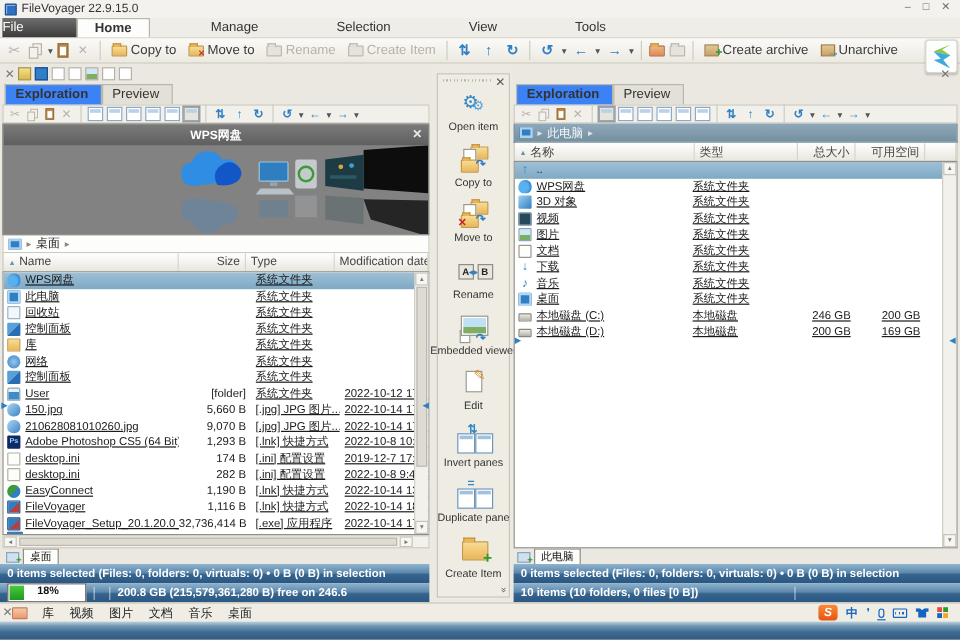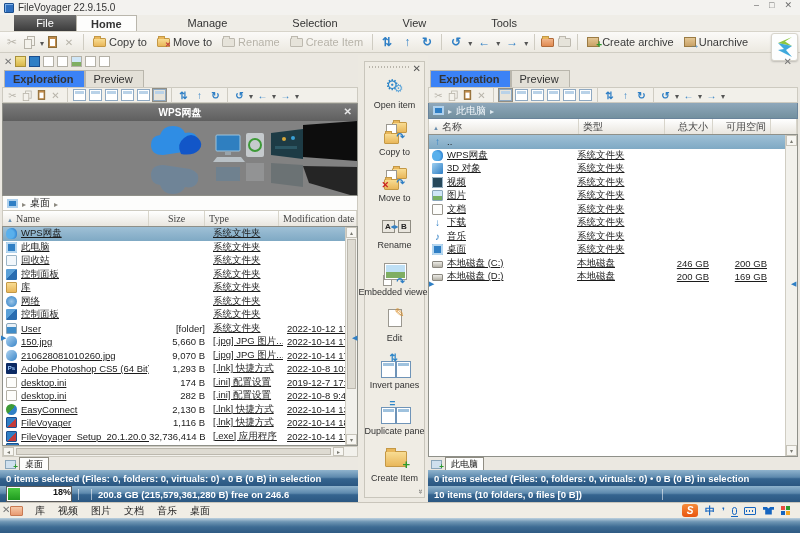--- a/index.html
+++ b/index.html
@@ -12,21 +12,21 @@
             display:flex;align-items:center;gap:4px;padding-left:4px;font-size:10px;color:#333;}
   .appicon{width:10px;height:10px;background:#2f6fbe;border:1px solid #1b4e8e;border-radius:1px;flex:none;
            box-shadow:inset 1px 1px 0 #7fb0e8;}
   .winctl{position:absolute;right:2px;top:0;display:flex;gap:10px;padding-right:6px;color:#6d6d6d;font-size:9px;}
   .winctl span{cursor:default;}
   .gi-min::before{content:"–";} .gi-max::before{content:"□";} .gi-close::before{content:"✕";}
 
   
   .tabsrow{position:absolute;left:0;top:15px;width:800px;height:17px;background:#efede7;
            border-bottom:1px solid #d7d4ca;display:flex;align-items:stretch;font-size:11px;}
-  .file-tab{width:62px;background:linear-gradient(#6e6e6e,#3c3c3c);color:#fff;text-align:center;line-height:17px;margin-left:14px;}
+  .file-tab{width:62px;background:linear-gradient(#6e6e6e,#3c3c3c);color:#fff;text-align:left;line-height:17px;margin-left:2px;}
   .rtab{padding:0 14px;line-height:17px;color:#333;}
   .rtab.active{background:#fdfdfc;border:1px solid #b9b6ac;border-bottom:none;font-weight:bold;}
   .tabs-right{margin-left:auto;display:flex;align-items:center;gap:5px;padding-right:8px;font-size:10px;color:#333;}
   .gi-caret::before{content:"▾";color:#555;font-size:8px;}
   .help-badge{width:11px;height:11px;border-radius:50%;background:#2f7fc5;color:#fff;font-size:8px;font-weight:bold;
               text-align:center;line-height:11px;}
   .gi-upc::before{content:"▴";color:#4a7dbb;font-size:8px;}
 
   
   .toolbar{position:absolute;left:0;top:32px;width:800px;height:21px;background:linear-gradient(#fbfaf8,#ece9e1);
@@ -73,21 +73,21 @@
   .vm.pressed{outline:1px solid #90皮;outline:1px solid #918e84;background:#e7e4db;}
   .crumb{height:15px;background:#fdfdfc;border:1px solid #cdcac0;border-top:none;display:flex;align-items:center;gap:4px;
          padding-left:4px;font-size:10px;color:#222;}
   .crumb-ico{width:11px;height:9px;background:#2f7fc5;box-shadow:inset 0 0 0 2px #aed0ec;flex:none;}
   .gi-csep::before{content:"▸";color:#8a877d;font-size:8px;}
   .crumb.bluecr{background:linear-gradient(#8fa8bb,#73909f);color:#f4f8fb;border-color:#69839a;}
   .crumb.bluecr .gi-csep::before{color:#dde7ee;}
 
   .hdrs{height:15px;background:linear-gradient(#ffffff,#e9e6df);border-left:1px solid #cdcac0;border-right:1px solid #cdcac0;
         display:flex;align-items:center;font-size:10px;color:#444;}
-  .hcell{border-right:1px solid #d8d5cb;height:100%;display:flex;align-items:center;padding:0 4px;white-space:nowrap;overflow:hidden;font-family:Liberation Serif, serif;}
+  .hcell{border-right:1px solid #d8d5cb;height:100%;display:flex;align-items:center;padding:0 4px;white-space:nowrap;overflow:hidden;}
   .gi-sort::before{content:"▲";font-size:6px;color:#6a8fb0;margin-right:3px;}
 
   .rows{position:relative;background:#fff;border:1px solid #8f9089;overflow:hidden;}
   .lrow{display:flex;align-items:center;height:13.5px;padding-left:3px;font-size:9.5px;color:#1c1c1c;white-space:nowrap;}
   .lrow.sel{background:linear-gradient(#9fc0d6,#7fa9c4);color:#0c294;}
   .u{text-decoration:underline;}
   .fic{width:11px;height:11px;margin-right:4px;flex:none;border-radius:1px;font-size:10px;line-height:11px;text-align:center;}
   .fglyph{color:#2f7fc5;font-weight:bold;background:none !important;border:none !important;}
   .cl-name{width:128px;overflow:hidden;text-overflow:clip;flex:none;}
   .cl-size{width:56px;text-align:right;flex:none;overflow:hidden;}
@@ -140,21 +140,21 @@
   .preview{position:relative;border:1px solid #8f9089;background:#818181;overflow:hidden;}
   .pv-head{height:17px;background:linear-gradient(#7a7a7a,#5f5f5f);color:#fff;font-size:10px;font-weight:bold;
            display:flex;align-items:center;justify-content:center;position:relative;}
   .pv-close{position:absolute;right:5px;top:2px;color:#e8e8e8;font-size:9px;}
 
   
   .statbar{position:absolute;height:16px;background:linear-gradient(#8fb3cd 0%,#5d89ad 45%,#35648f 55%,#2b5781 100%);
            color:#fff;font-size:9.5px;font-weight:bold;display:flex;align-items:center;padding-left:6px;white-space:nowrap;overflow:hidden;}
   .ssep{width:1px;height:11px;background:rgba(255,255,255,.55);margin:0 6px;flex:none;}
   .pbox{width:66px;height:16px;background:#fff;border:1px solid #5a5a5a;position:relative;flex:none;color:#111;
-        font-size:9px;font-weight:bold;text-align:right;line-height:11px;}
+        font-size:9px;font-weight:bold;text-align:left;line-height:11px;padding-left:24px;}
   .pfill{position:absolute;left:1px;top:1px;bottom:1px;background:linear-gradient(#49c93f,#1f9a1f);}
   .ptxt{position:relative;}
 
   
   .midzone{position:absolute;left:358px;top:55px;width:70px;height:447px;background:#ece9e1;}
   .floatbar{position:absolute;left:6px;right:3px;top:6px;bottom:4px;background:#efece4;border:1px solid #c9c6bc;}
   .ft-grip{height:7px;margin:2px 14px 0 4px;background:repeating-linear-gradient(90deg,#b9b5ab 0 1px,transparent 1px 3px);
            background-size:100% 2px;background-position:0 2px;background-repeat:no-repeat;}
   .ft-x{position:absolute;right:3px;top:1px;font-size:7px;color:#555;}
   .ft-items{position:absolute;left:0;right:0;top:10px;bottom:12px;display:flex;flex-direction:column;
@@ -377,21 +377,21 @@
       <span class="gi-csep" data-interactable="false"></span>
       <span data-interactable="true">桌面</span>
       <span class="gi-csep" data-interactable="false"></span>
     </div>
 
     <div class="hdrs" data-interactable="false">
       <span class="hcell" style="width:146px;" data-interactable="true">
         <span class="gi-sort" data-interactable="false"></span>
         <span>Name</span>
         </span>
-      <span class="hcell" style="width:56px;justify-content:center;" data-interactable="true">
+      <span class="hcell" style="width:56px;justify-content:flex-end;" data-interactable="true">
         <span>Size</span>
         </span>
       <span class="hcell" style="width:74px;" data-interactable="true">
         <span>Type</span>
         </span>
       <span class="hcell" style="flex:1;" data-interactable="true">
         <span>Modification date</span>
         </span>
     </div>
 
@@ -484,21 +484,21 @@
           <div class="lrow" data-interactable="true">
             <span class="fic ic-ini" data-interactable="false"></span>
             <span class="cl-name u" data-interactable="false">desktop.ini</span>
             <span class="cl-size" data-interactable="false">282 B</span>
             <span class="cl-type u" data-interactable="false">[.ini]  配置设置</span>
             <span class="cl-date u" data-interactable="false">2022-10-8 9:44:47</span>
           </div>
           <div class="lrow" data-interactable="true">
             <span class="fic ic-easyconnect" data-interactable="false"></span>
             <span class="cl-name u" data-interactable="false">EasyConnect</span>
-            <span class="cl-size" data-interactable="false">2,130 B</span>
+            <span class="cl-size" data-interactable="false">1,190 B</span>
             <span class="cl-type u" data-interactable="false">[.lnk]  快捷方式</span>
             <span class="cl-date u" data-interactable="false">2022-10-14 13:4...</span>
           </div>
           <div class="lrow" data-interactable="true">
             <span class="fic ic-fv" data-interactable="false"></span>
             <span class="cl-name u" data-interactable="false">FileVoyager</span>
             <span class="cl-size" data-interactable="false">1,116 B</span>
             <span class="cl-type u" data-interactable="false">[.lnk]  快捷方式</span>
             <span class="cl-date u" data-interactable="false">2022-10-14 18:0...</span>
           </div>

